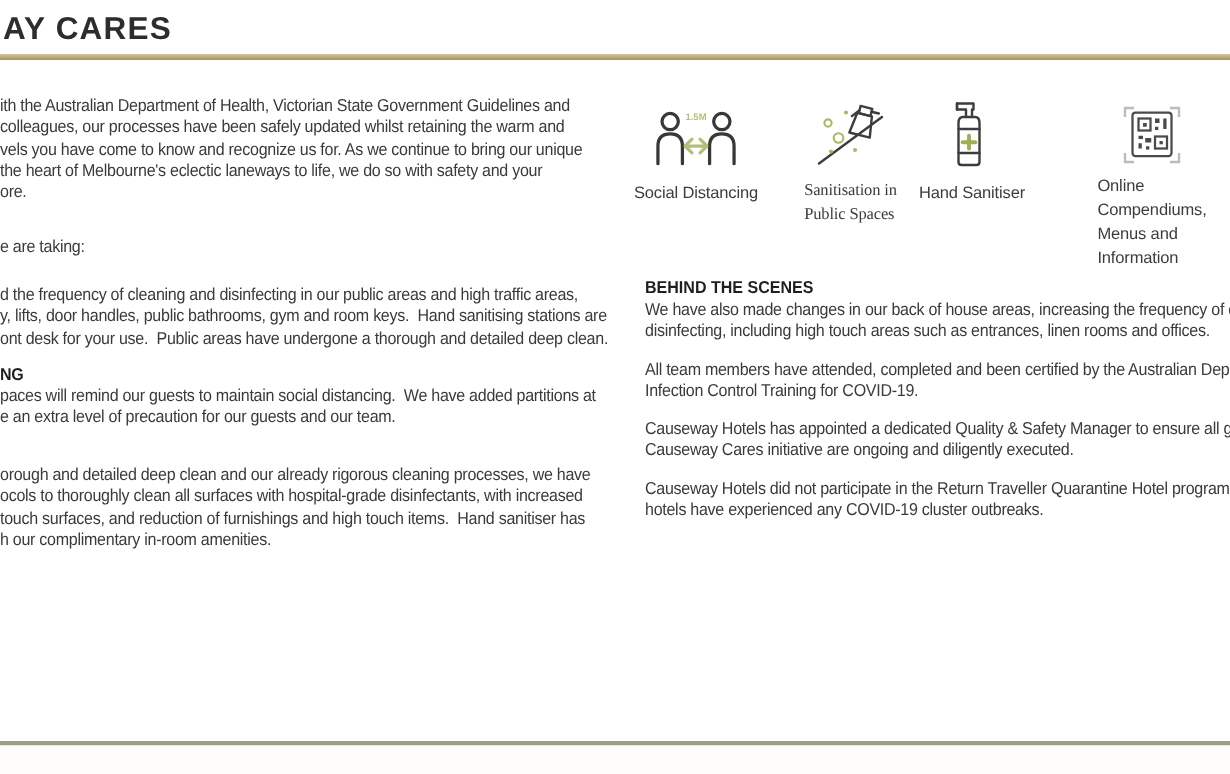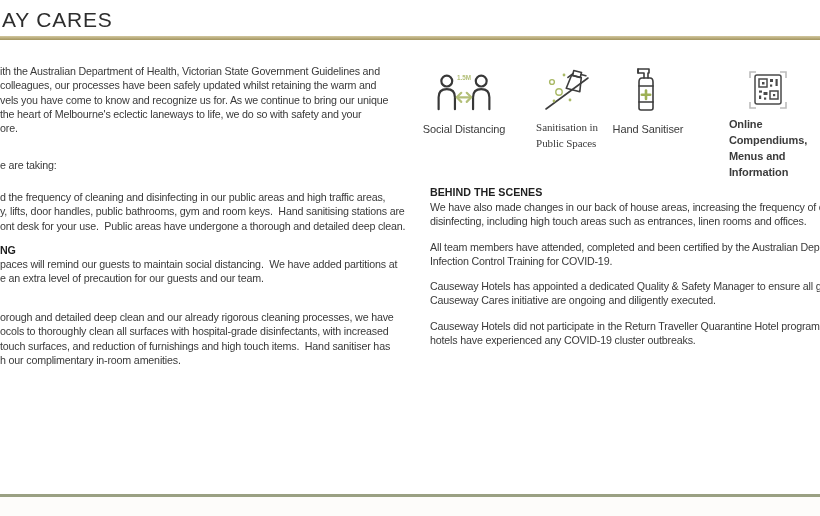--- a/index.html
+++ b/index.html
@@ -3,21 +3,21 @@
 <meta charset="utf-8">
 <style>
   html,body{margin:0;padding:0;background:#fff;}
   .page{
     position:relative;width:820px;height:516px;background:#ffffff;
     overflow:hidden;font-family:"Liberation Sans",sans-serif;color:#3a3a3a;
   }
   
   .title{
     position:absolute;left:2px;top:8px;font-size:21px;letter-spacing:.8px;
-    color:#2d2d2d;font-weight:400;white-space:pre;text-align:center;
+    color:#2d2d2d;font-weight:700;white-space:pre;text-align:center;
   }
   .gold-rule{position:absolute;left:0;top:36px;width:820px;height:4px;
     background:linear-gradient(#d2c79e,#a3955f);}
   .olive-rule{position:absolute;left:0;top:494px;width:820px;height:3px;background:#9aa083;}
   .below-rule{position:absolute;left:0;top:497px;width:820px;height:19px;background:#fdfcfa;}
 
   
   .txt{font-size:11.5px;line-height:14.3px;letter-spacing:-.2px;white-space:pre;
        transform:scaleX(.93);transform-origin:0 0;}
   .bold{font-weight:bold;color:#1f1f1f;}
@@ -33,21 +33,21 @@
   
   .icon-cell{position:absolute;top:62px;display:flex;flex-direction:column;align-items:center;}
   .cell-1{left:412px;width:104px;}
   .cell-2{left:514px;width:106px;}
   .cell-3{left:596px;width:104px;}
   .cell-4{left:716px;width:104px;}
   .icon-box{height:52px;display:flex;align-items:flex-end;justify-content:center;}
   .icon-label{margin-top:7px;font-size:11px;line-height:16px;letter-spacing:-.1px;
     color:#3c3c3c;white-space:pre;}
   .cell-2 .icon-label{margin-top:5px;font-family:Liberation Serif, serif;}
-  .cell-4 .icon-label{margin-top:2px;font-weight:bold;}
+  .cell-4 .icon-label{margin-top:2px;}
 
   
   .bts{position:absolute;left:430px;top:185px;width:400px;}
   .bts-head{font-size:11.5px;line-height:14px;margin:0 0 1px 0;white-space:pre;
     transform:scaleX(.93);transform-origin:0 0;}
   .bts-para{margin:0 0 11px 0;}
 
   svg{display:block;}
   .stroke-dark{stroke:#383838;fill:none;stroke-width:2.4;stroke-linecap:round;stroke-linejoin:round;}
   .stroke-thin{stroke:#3d3d3d;fill:none;stroke-width:1.6;stroke-linecap:round;stroke-linejoin:round;}

